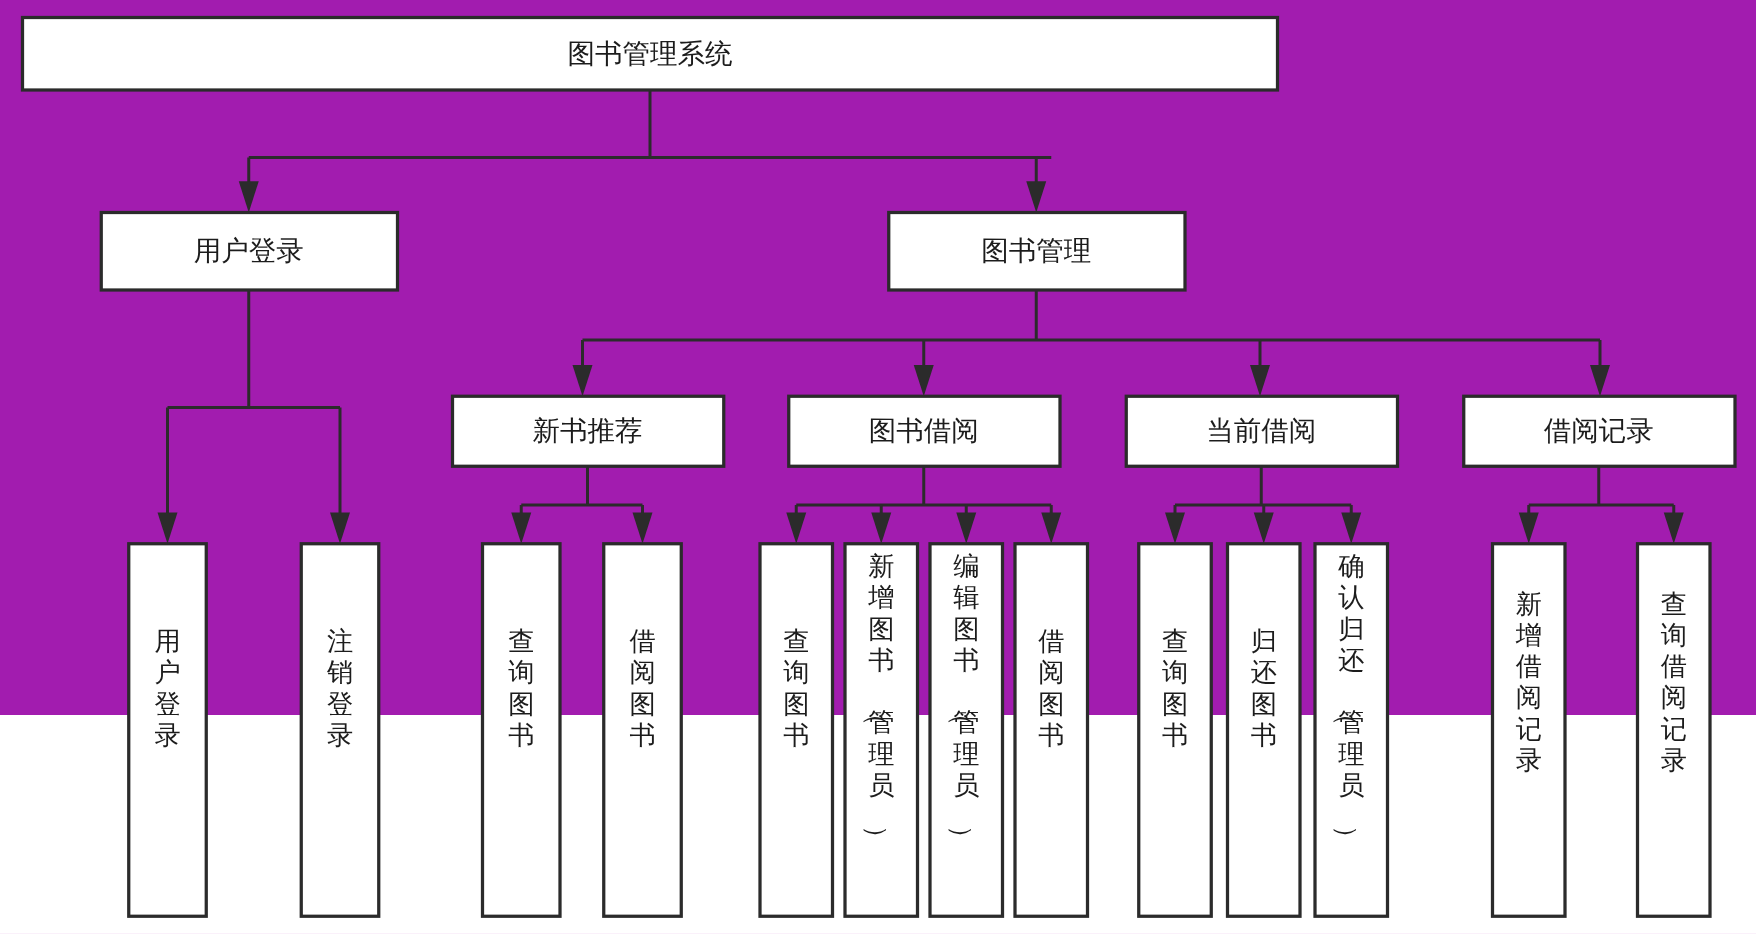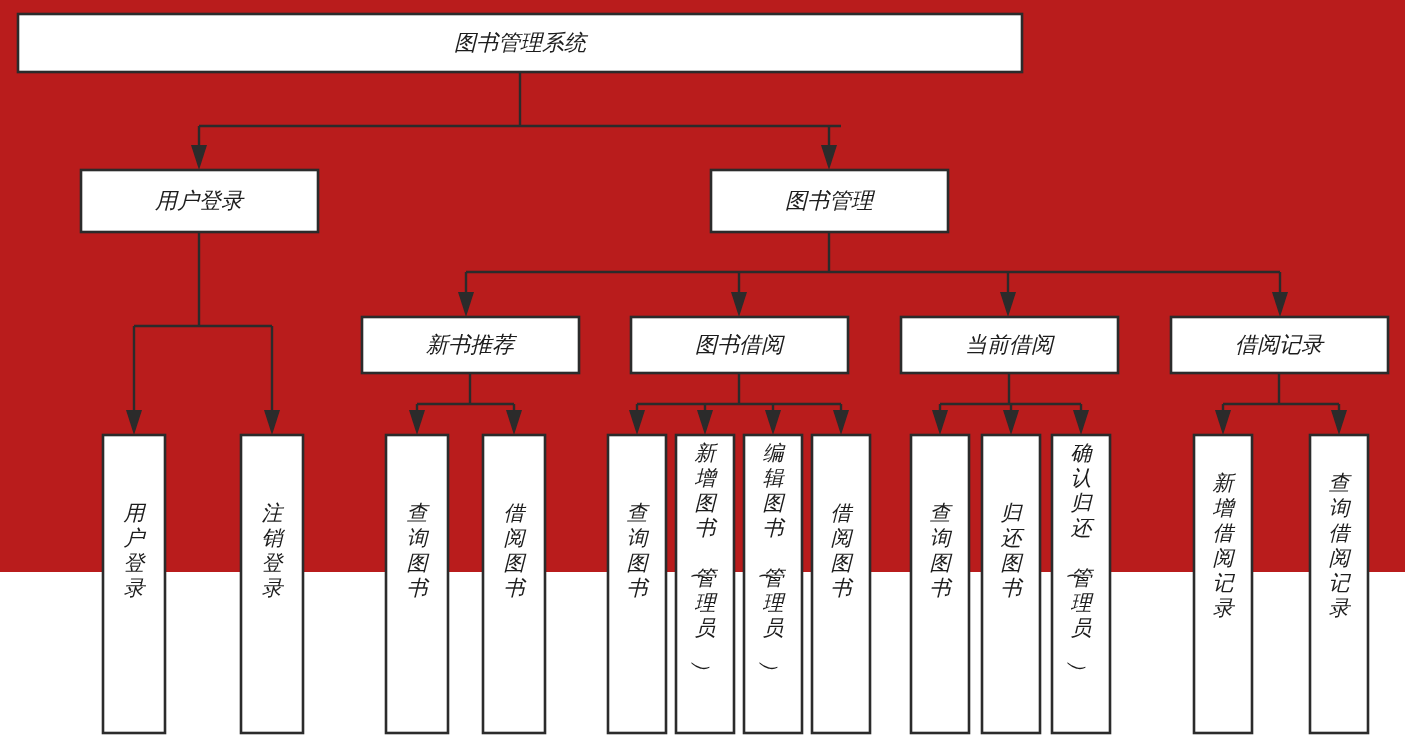--- a/index.html
+++ b/index.html
@@ -11,22 +11,21 @@
   body {
     width: 1405px;
     height: 747px;
     font-family: "DejaVu Sans", "Liberation Sans", sans-serif;
     overflow: hidden;
   }
   #diagram-root {
     position: relative;
     width: 1405px;
     height: 572px;
-    background: #b91c1c;
-    font-style: italic;
+    background: #a21caf;
   }
   svg#tree-svg {
     position: absolute;
     left: 0;
     top: 0;
     width: 1405px;
     height: 747px;
     display: block;
   }
   .node-box {

